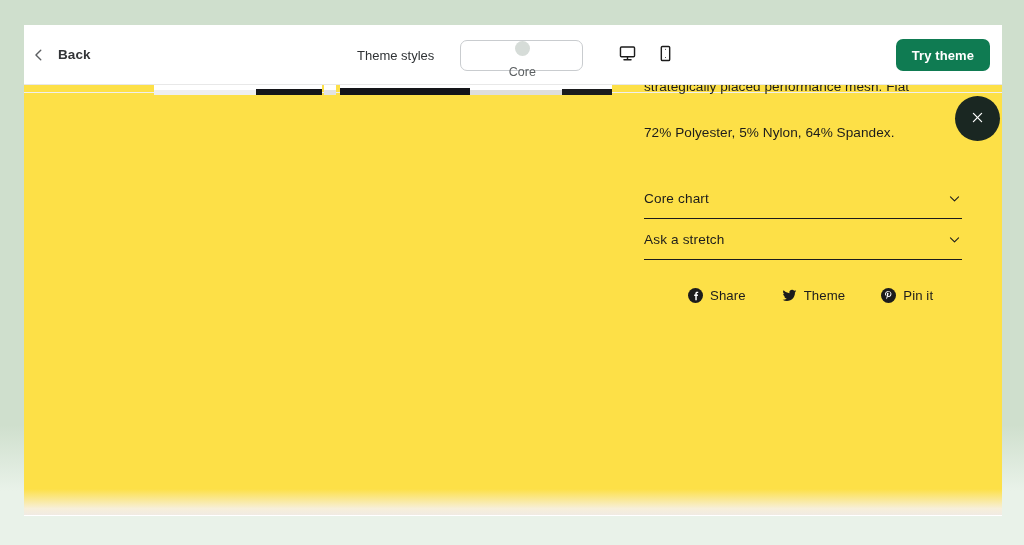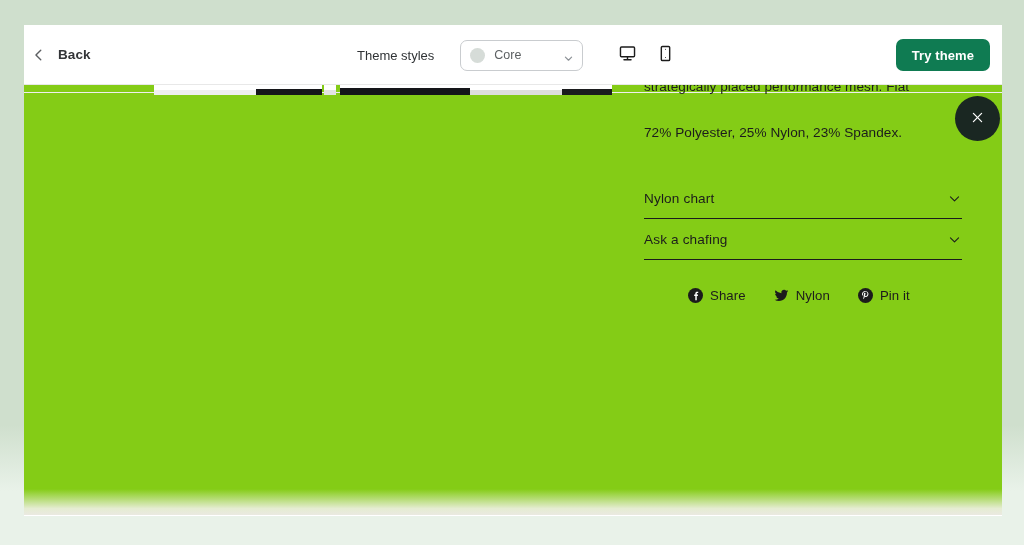--- a/index.html
+++ b/index.html
@@ -90,20 +90,21 @@
     width: 123px;
     height: 31px;
     border: 1px solid #c9cccf;
     border-radius: 7px;
     background: #ffffff;
     display: flex;
     align-items: center;
     padding: 0 8px 0 9px;
     gap: 9px;
     cursor: pointer;
+    flex-direction: column;
   }
   .style-swatch {
     width: 15px; height: 15px;
     border-radius: 50%;
     background: #d6dcd8;
     flex: none;
   }
   .style-name {
     font-size: 12.5px;
     color: #5d6163;
@@ -142,21 +143,21 @@
     border-radius: 7px;
     cursor: pointer;
     font-family: inherit;
     letter-spacing: 0.1px;
   }
 
   
   .viewport {
     position: relative;
     height: 430px;
-    background: #84cc16;
+    background: #fde047;
     overflow: hidden;
   }
 
   
   .thumb-strip {
     position: absolute;
     top: 0; left: 0;
     width: 100%;
     height: 14px;
   }
@@ -232,21 +233,21 @@
   .acc-title {
     font-size: 13.6px;
     color: #1c1c1c;
     letter-spacing: 0.15px;
   }
   .chev-acc { width: 13px; height: 13px; flex: none; }
 
   .share-row {
     display: flex;
     align-items: center;
-    gap: 28px;
+    gap: 36px;
     margin-top: 28px;
     padding-left: 44px;
   }
   .share-link {
     display: flex;
     align-items: center;
     gap: 7px;
     cursor: pointer;
     text-decoration: none;
   }
@@ -363,40 +364,40 @@
       <div class="thumb thumb-6">
           <div class="fill"></div>
         </div>
     </div>
 
     <div class="product-info">
 
       <div class="desc">
         <p class="clipped">strategically placed performance mesh. Flat</p>
         <div class="spacer"></div>
-        <p>72% Polyester, 25% Nylon, 23% Spandex.</p>
+        <p>72% Polyester, 5% Nylon, 64% Spandex.</p>
       </div>
 
       <div class="accordion">
 
         <div class="acc-item">
           <button class="acc-head">
-            <span class="acc-title">Nylon chart</span>
+            <span class="acc-title">Core chart</span>
             <span class="chev-acc">
               <svg viewBox="0 0 16 16" width="13" height="13" fill="none" stroke="#1c1c1c" stroke-width="1.3" stroke-linecap="round" stroke-linejoin="round">
                 <polyline points="3,6 8,11 13,6"></polyline>
               </svg>
             </span>
           </button>
         </div>
 
 
         <div class="acc-item">
           <button class="acc-head">
-            <span class="acc-title">Ask a chafing</span>
+            <span class="acc-title">Ask a stretch</span>
             <span class="chev-acc">
               <svg viewBox="0 0 16 16" width="13" height="13" fill="none" stroke="#1c1c1c" stroke-width="1.3" stroke-linecap="round" stroke-linejoin="round">
                 <polyline points="3,6 8,11 13,6"></polyline>
               </svg>
             </span>
           </button>
         </div>
 
       </div>
 
@@ -411,21 +412,21 @@
           </span>
           <span class="share-label">Share</span>
         </a>
 
         <a class="share-link">
           <span class="share-icon">
             <svg viewBox="0 0 16 16" width="15" height="15">
               <path fill="#1c1c1c" d="M15.3 3.3c-.54.24-1.12.4-1.73.48a3.02 3.02 0 0 0 1.32-1.67c-.58.35-1.23.6-1.91.73a3.01 3.01 0 0 0-5.13 2.74A8.54 8.54 0 0 1 1.65 2.43a3.01 3.01 0 0 0 .93 4.02c-.49-.02-.95-.15-1.36-.37v.04c0 1.46 1.04 2.68 2.42 2.95-.25.07-.52.1-.79.1-.2 0-.38-.02-.57-.05a3.02 3.02 0 0 0 2.81 2.09 6.04 6.04 0 0 1-3.74 1.29c-.24 0-.48-.02-.72-.05a8.52 8.52 0 0 0 4.61 1.35c5.53 0 8.56-4.58 8.56-8.56l-.01-.39c.59-.42 1.1-.95 1.5-1.55z"></path>
             </svg>
           </span>
-          <span class="share-label">Nylon</span>
+          <span class="share-label">Theme</span>
         </a>
 
         <a class="share-link">
           <span class="share-icon">
             <svg viewBox="0 0 16 16" width="15" height="15">
               <circle cx="8" cy="8" r="8" fill="#1c1c1c"></circle>
               <path fill="#ffffff" d="M8.07 3.2c-2.5 0-3.77 1.72-3.77 3.16 0 .87.34 1.64 1.07 1.93.12.05.23 0 .26-.13l.11-.41c.04-.13.02-.18-.08-.3a1.47 1.47 0 0 1-.35-1c0-1.29.99-2.44 2.58-2.44 1.41 0 2.18.84 2.18 1.96 0 1.47-.67 2.72-1.66 2.72-.55 0-.96-.44-.83-.98.16-.65.47-1.35.47-1.82 0-.42-.23-.77-.71-.77-.57 0-1.02.57-1.02 1.33 0 .49.17.82.17.82l-.67 2.76c-.2.82-.03 1.83-.02 1.93.01.06.09.08.12.03.05-.06.69-.84.9-1.62l.35-1.34c.18.33.69.62 1.24.62 1.63 0 2.74-1.45 2.74-3.39 0-1.47-1.27-2.84-3.2-2.84z"></path>
             </svg>
           </span>
           <span class="share-label">Pin it</span>

